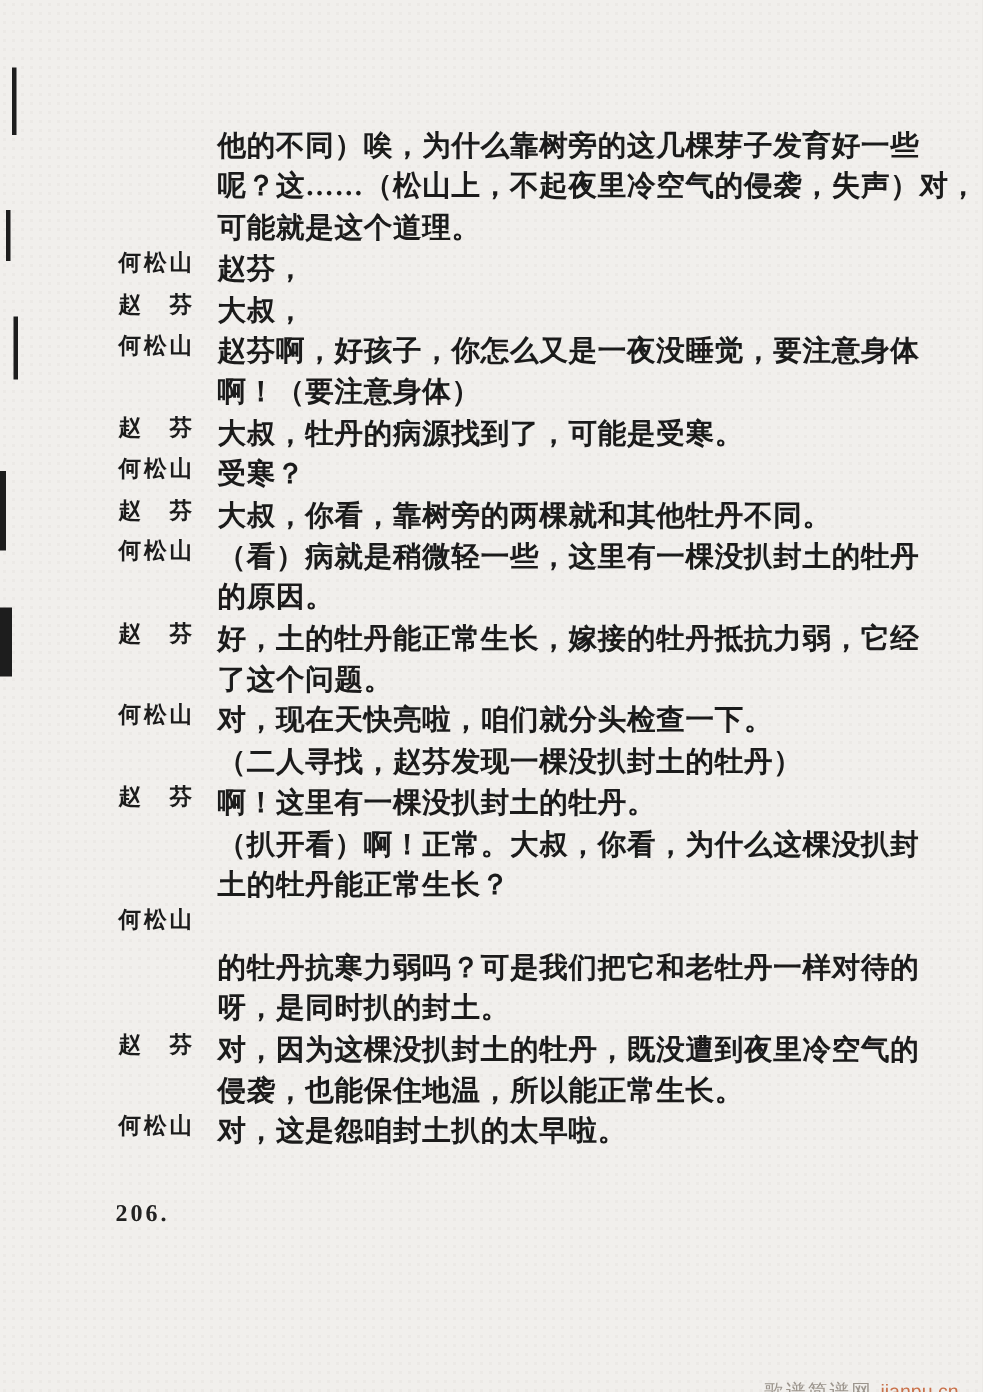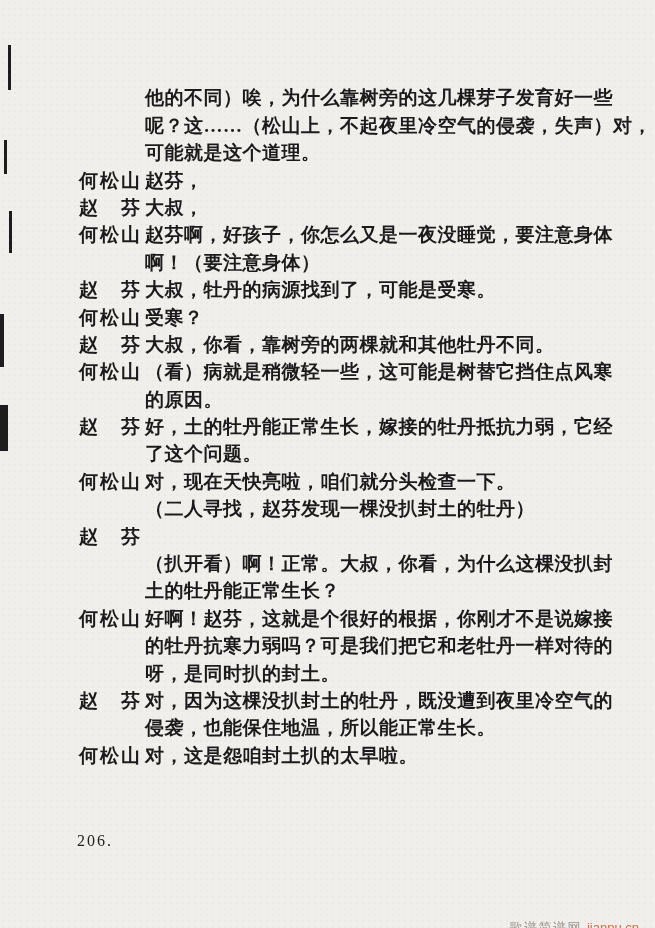--- a/index.html
+++ b/index.html
@@ -8,33 +8,33 @@
     width:655px;height:928px;
     background-color:#f1efec;
     background-image:radial-gradient(rgba(110,100,90,0.045) 1px, transparent 1px);
     background-size:6px 6px;
     overflow:hidden;
     font-family:"Liberation Serif","DejaVu Serif",serif;
   }
   .script-body{
     position:absolute;left:79px;top:84px;width:545px;
   }
-  .line{display:flex;height:27.4px;align-items:flex-end;font-family:Liberation Serif, serif;}
+  .line{display:flex;height:27.4px;align-items:flex-start;font-family:Liberation Serif, serif;}
   .speaker{
     flex:0 0 66px;width:66px;
-    font-size:19px;font-weight:bold;letter-spacing:2px;
+    font-size:15px;font-weight:bold;letter-spacing:2px;
     color:#1b1b1b;white-space:pre;
   }
   .dialogue{
     font-size:19px;font-weight:bold;letter-spacing:0.5px;
     color:#1b1b1b;white-space:pre;
   }
   .page-number{
-    position:absolute;left:77px;top:832px;
-    font-size:16px;font-weight:normal;letter-spacing:2px;color:#222;
+    position:absolute;left:77px;top:801px;
+    font-size:16px;font-weight:bold;letter-spacing:2px;color:#222;
   }
   .watermark{
     position:absolute;right:16px;top:899px;
     font-size:13px;white-space:nowrap;margin-top:20px;
   }
   .wm-name{color:#9b948c;letter-spacing:1.5px;font-weight:normal;}
   .wm-url{color:#c9714a;margin-left:5px;font-family:"Liberation Sans","DejaVu Sans",sans-serif;}
   .edge-mark{position:absolute;background:#1d1d1d;}
   .edge-mark.m1{left:8px;top:45px;width:3px;height:45px;}
   .edge-mark.m2{left:4px;top:140px;width:3px;height:34px;}
@@ -89,21 +89,21 @@
       <div class="line">
         <span class="speaker">何松山</span>
         <span class="dialogue">受寒？</span>
       </div>
       <div class="line">
         <span class="speaker">赵　芬</span>
         <span class="dialogue">大叔，你看，靠树旁的两棵就和其他牡丹不同。</span>
       </div>
       <div class="line">
         <span class="speaker">何松山</span>
-        <span class="dialogue">（看）病就是稍微轻一些，这可能是树替它挡住点风寒</span>
+        <span class="dialogue">（看）病就是稍微轻一些，这里有一棵没扒封土的牡丹</span>
       </div>
       <div class="line">
         <span class="speaker"></span>
         <span class="dialogue">的原因。</span>
       </div>
       <div class="line">
         <span class="speaker">赵　芬</span>
         <span class="dialogue">好，土的牡丹能正常生长，嫁接的牡丹抵抗力弱，它经</span>
       </div>
       <div class="line">
@@ -113,32 +113,32 @@
       <div class="line">
         <span class="speaker">何松山</span>
         <span class="dialogue">对，现在天快亮啦，咱们就分头检查一下。</span>
       </div>
       <div class="line">
         <span class="speaker"></span>
         <span class="dialogue">（二人寻找，赵芬发现一棵没扒封土的牡丹）</span>
       </div>
       <div class="line">
         <span class="speaker">赵　芬</span>
+        <span class="dialogue">啊！这里有一棵没扒封土的牡丹。</span>
       </div>
       <div class="line">
         <span class="speaker"></span>
         <span class="dialogue">（扒开看）啊！正常。大叔，你看，为什么这棵没扒封</span>
       </div>
       <div class="line">
         <span class="speaker"></span>
         <span class="dialogue">土的牡丹能正常生长？</span>
       </div>
       <div class="line">
         <span class="speaker">何松山</span>
-        <span class="dialogue">好啊！赵芬，这就是个很好的根据，你刚才不是说嫁接</span>
       </div>
       <div class="line">
         <span class="speaker"></span>
         <span class="dialogue">的牡丹抗寒力弱吗？可是我们把它和老牡丹一样对待的</span>
       </div>
       <div class="line">
         <span class="speaker"></span>
         <span class="dialogue">呀，是同时扒的封土。</span>
       </div>
       <div class="line">

